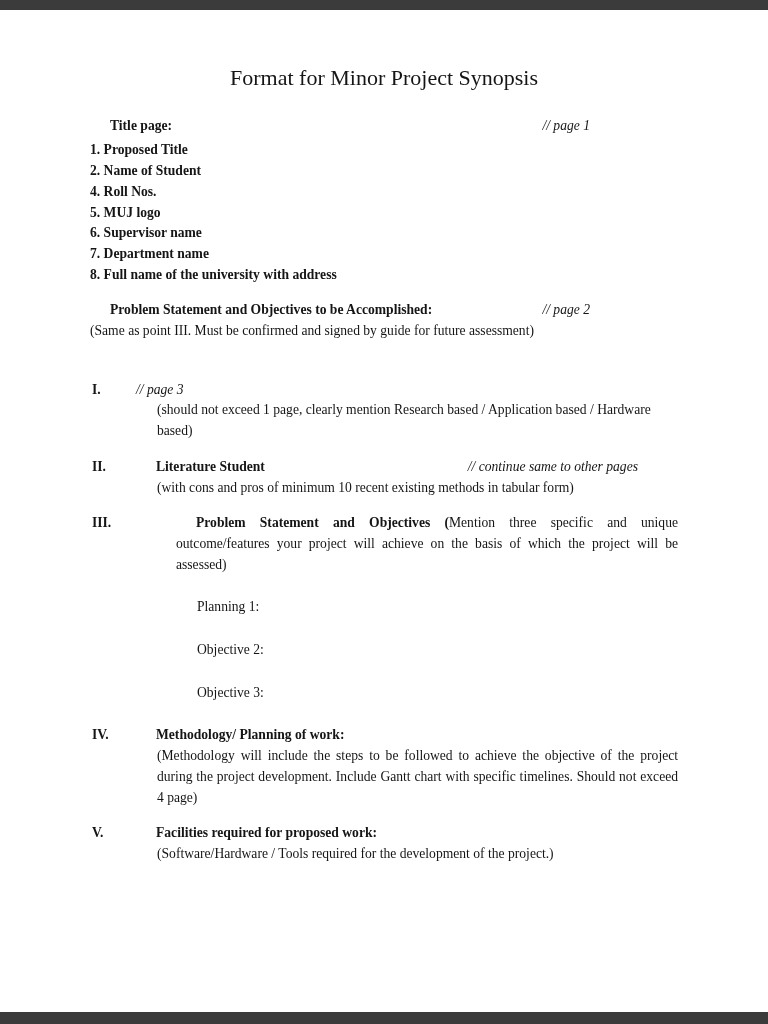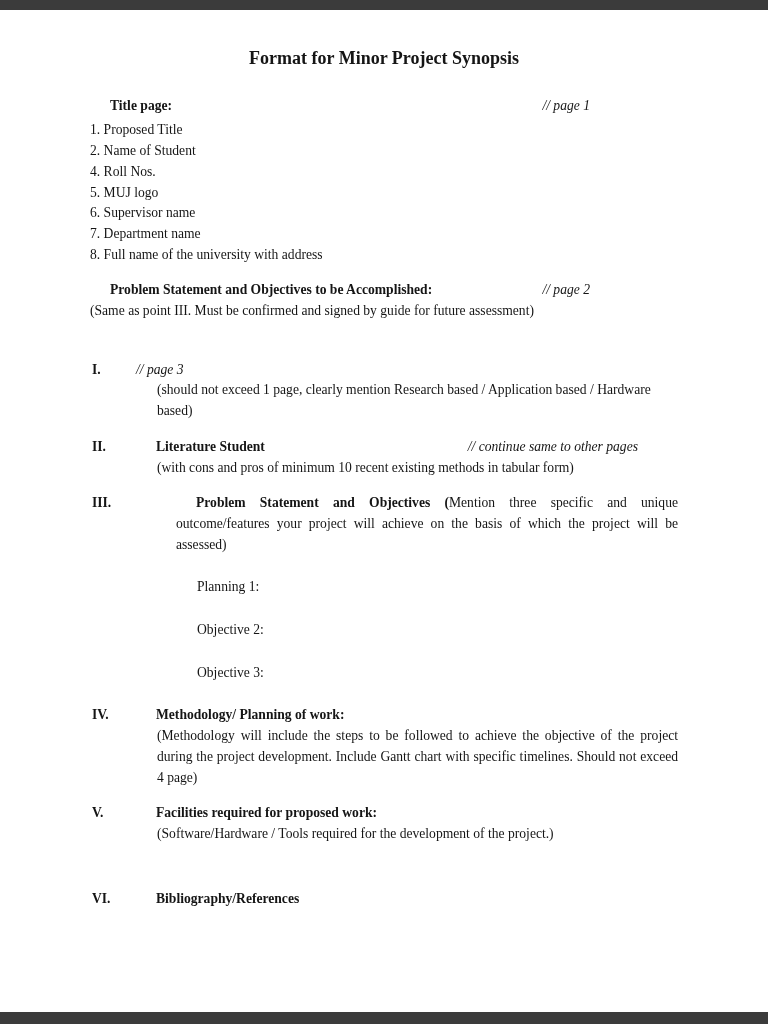--- a/index.html
+++ b/index.html
@@ -24,41 +24,41 @@
   .frame-bar.top { top: 0; height: 10px; }
   .frame-bar.bottom { bottom: 0; height: 12px; }
 
   .doc {
     padding: 0 90px;
     font-size: 13.6px;
     line-height: 20.7px;
   }
   .doc-title {
     text-align: center;
-    font-weight: bold;
-    font-size: 18px;
+    font-weight: normal;
+    font-size: 22px;
     margin: 0;
-    padding-top: 48px;
+    padding-top: 68px;
   }
   .row {
     display: flex;
     justify-content: space-between;
     align-items: baseline;
   }
   .bold { font-weight: bold; margin-left: 20px; }
   .page-ref {
     font-style: italic;
     white-space: nowrap;
   }
   .ref-far { margin-right: 88px; }
   .ref-near { margin-right: 40px; }
 
   .tp-heading-row { margin-top: 27px; }
   .tp-list { margin-top: 4px; }
-  .tp-item { line-height: 20.7px; }
+  .tp-item { line-height: 20.7px; font-weight: bold; }
 
   .ps-heading-row { margin-top: 15px; }
   .ps-note { margin-top: 0; }
 
   .sections { margin-top: 38px; }
   .sec {
     display: grid;
     grid-template-columns: 46px 1fr;
     margin-bottom: 15px;
   }
@@ -152,23 +152,17 @@
     </div>
 
     <div class="sec">
       <div class="sec-numeral">V.</div>
       <div class="sec-body">
         <div class="bold">Facilities required for proposed work:</div>
         <p class="sec-note">(Software/Hardware / Tools required for the development of the project.)</p>
       </div>
     </div>
 
-    <div class="sec sec-vi">
-      <div class="sec-numeral">VI.</div>
-      <div class="sec-body">
-        <div class="bold">Bibliography/References</div>
-      </div>
-    </div>
 
   </div>
 </div>
 
 <div class="frame-bar bottom"></div>
 
 </body></html>

